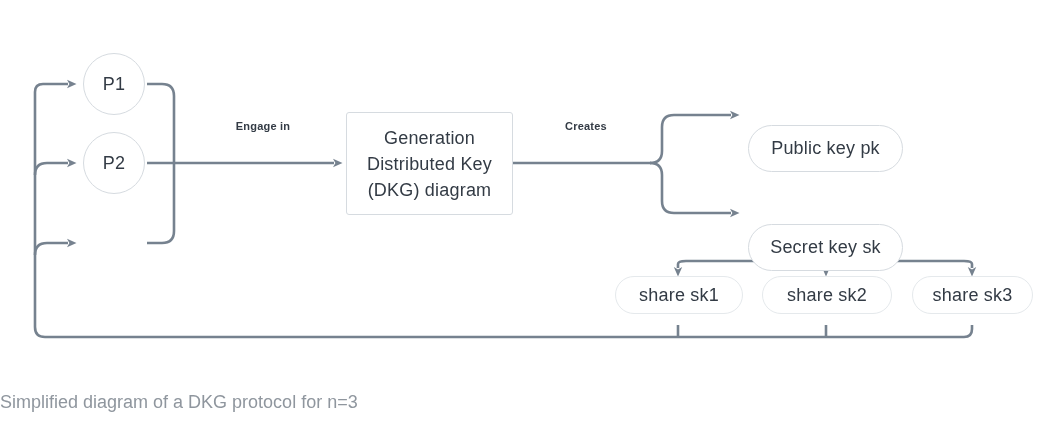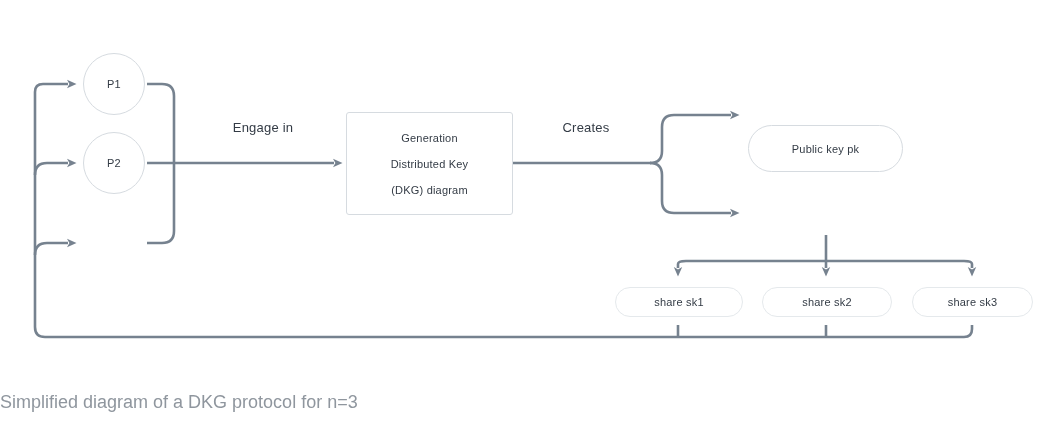--- a/index.html
+++ b/index.html
@@ -13,40 +13,40 @@
   html,body{margin:0;padding:0;background:var(--bg);}
   .canvas{
     position:relative;width:1055px;height:437px;background:var(--bg);
     font-family:"Liberation Sans", sans-serif;color:var(--text);overflow:hidden;
   }
   svg.wires{position:absolute;left:0;top:0;width:1055px;height:437px;}
   .edge{stroke:var(--connector);stroke-width:2.6;fill:none;}
   .arrowhead{fill:var(--connector);}
   .node{
     position:absolute;display:flex;align-items:center;justify-content:center;
-    background:#fff;box-sizing:border-box;font-size:11px;font-weight:500;
+    background:#fff;box-sizing:border-box;font-size:18px;font-weight:500;
     letter-spacing:.2px;
   }
   .circle{
     width:62px;height:62px;border-radius:50%;
     border:1.6px solid var(--node-border);
   }
   .dkgbox{
     left:346px;top:112px;width:167px;height:103px;
     border:1.5px solid var(--node-border);border-radius:3px;
     flex-direction:column;line-height:26px;text-align:center;
   }
   .pill{
     height:47px;border-radius:24px;border:1.6px solid var(--node-border);margin-top:36px;
   }
   .share{
-    top:287px;height:30px;border-radius:19px;border:1.5px solid var(--share-border);
+    top:276px;height:38px;border-radius:19px;border:1.5px solid var(--share-border);
   }
   .edge-label{
-    position:absolute;font-size:13px;font-weight:400;letter-spacing:.2px;
+    position:absolute;font-size:11px;font-weight:700;letter-spacing:.2px;
     text-align:center;
   }
   .caption{
     position:absolute;left:0;right:25px;top:392px;text-align:left;
     font-size:18px;color:var(--caption);font-weight:400;
   }
 </style>
 </head>
 <body>
 
@@ -92,20 +92,23 @@
 
   <div class="node dkgbox">
     <div>Generation</div>
     <div>Distributed Key</div>
     <div>(DKG) diagram</div>
   </div>
 
   <div class="node pill" style="left:748px;top:89px;width:155px;">
     <span>Public key pk</span>
   </div>
+  <div class="node pill" style="left:748px;top:188px;width:155px;">
+    <span>Secret key sk</span>
+  </div>
 
   <div class="node share" style="left:615px;width:128px;">
     <span>share sk1</span>
   </div>
   <div class="node share" style="left:762px;width:130px;">
     <span>share sk2</span>
   </div>
   <div class="node share" style="left:912px;width:121px;">
     <span>share sk3</span>
   </div>

